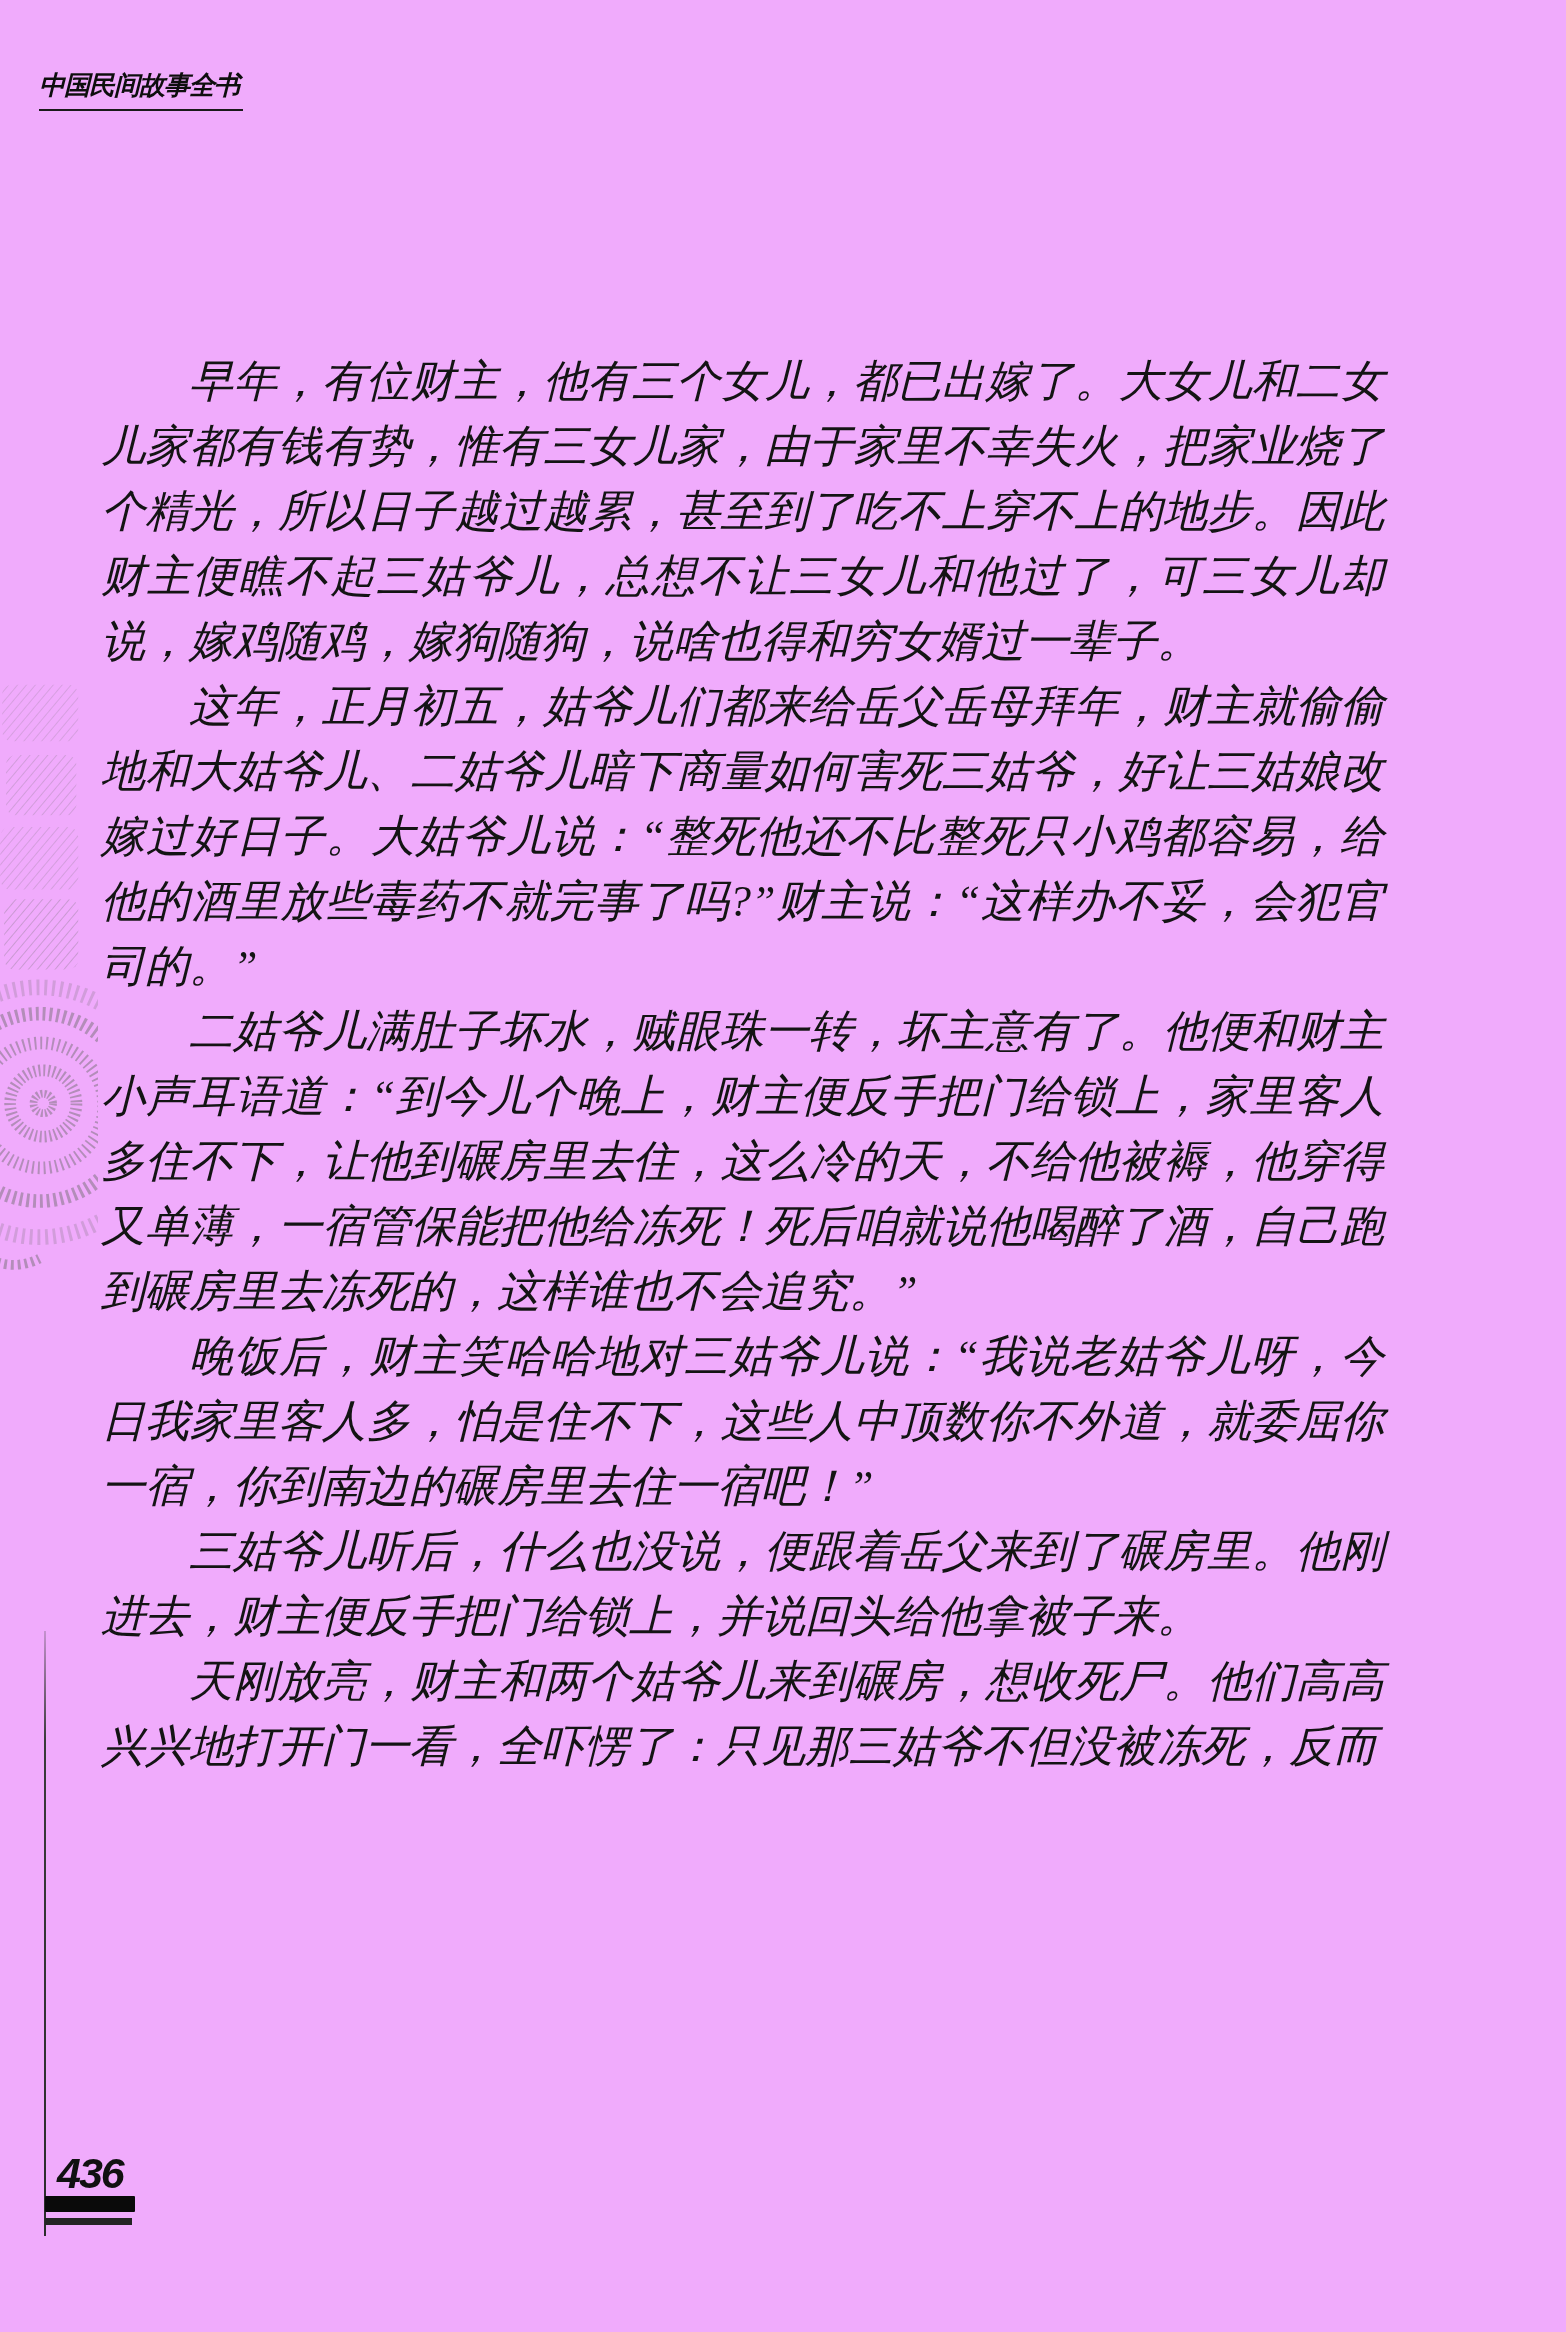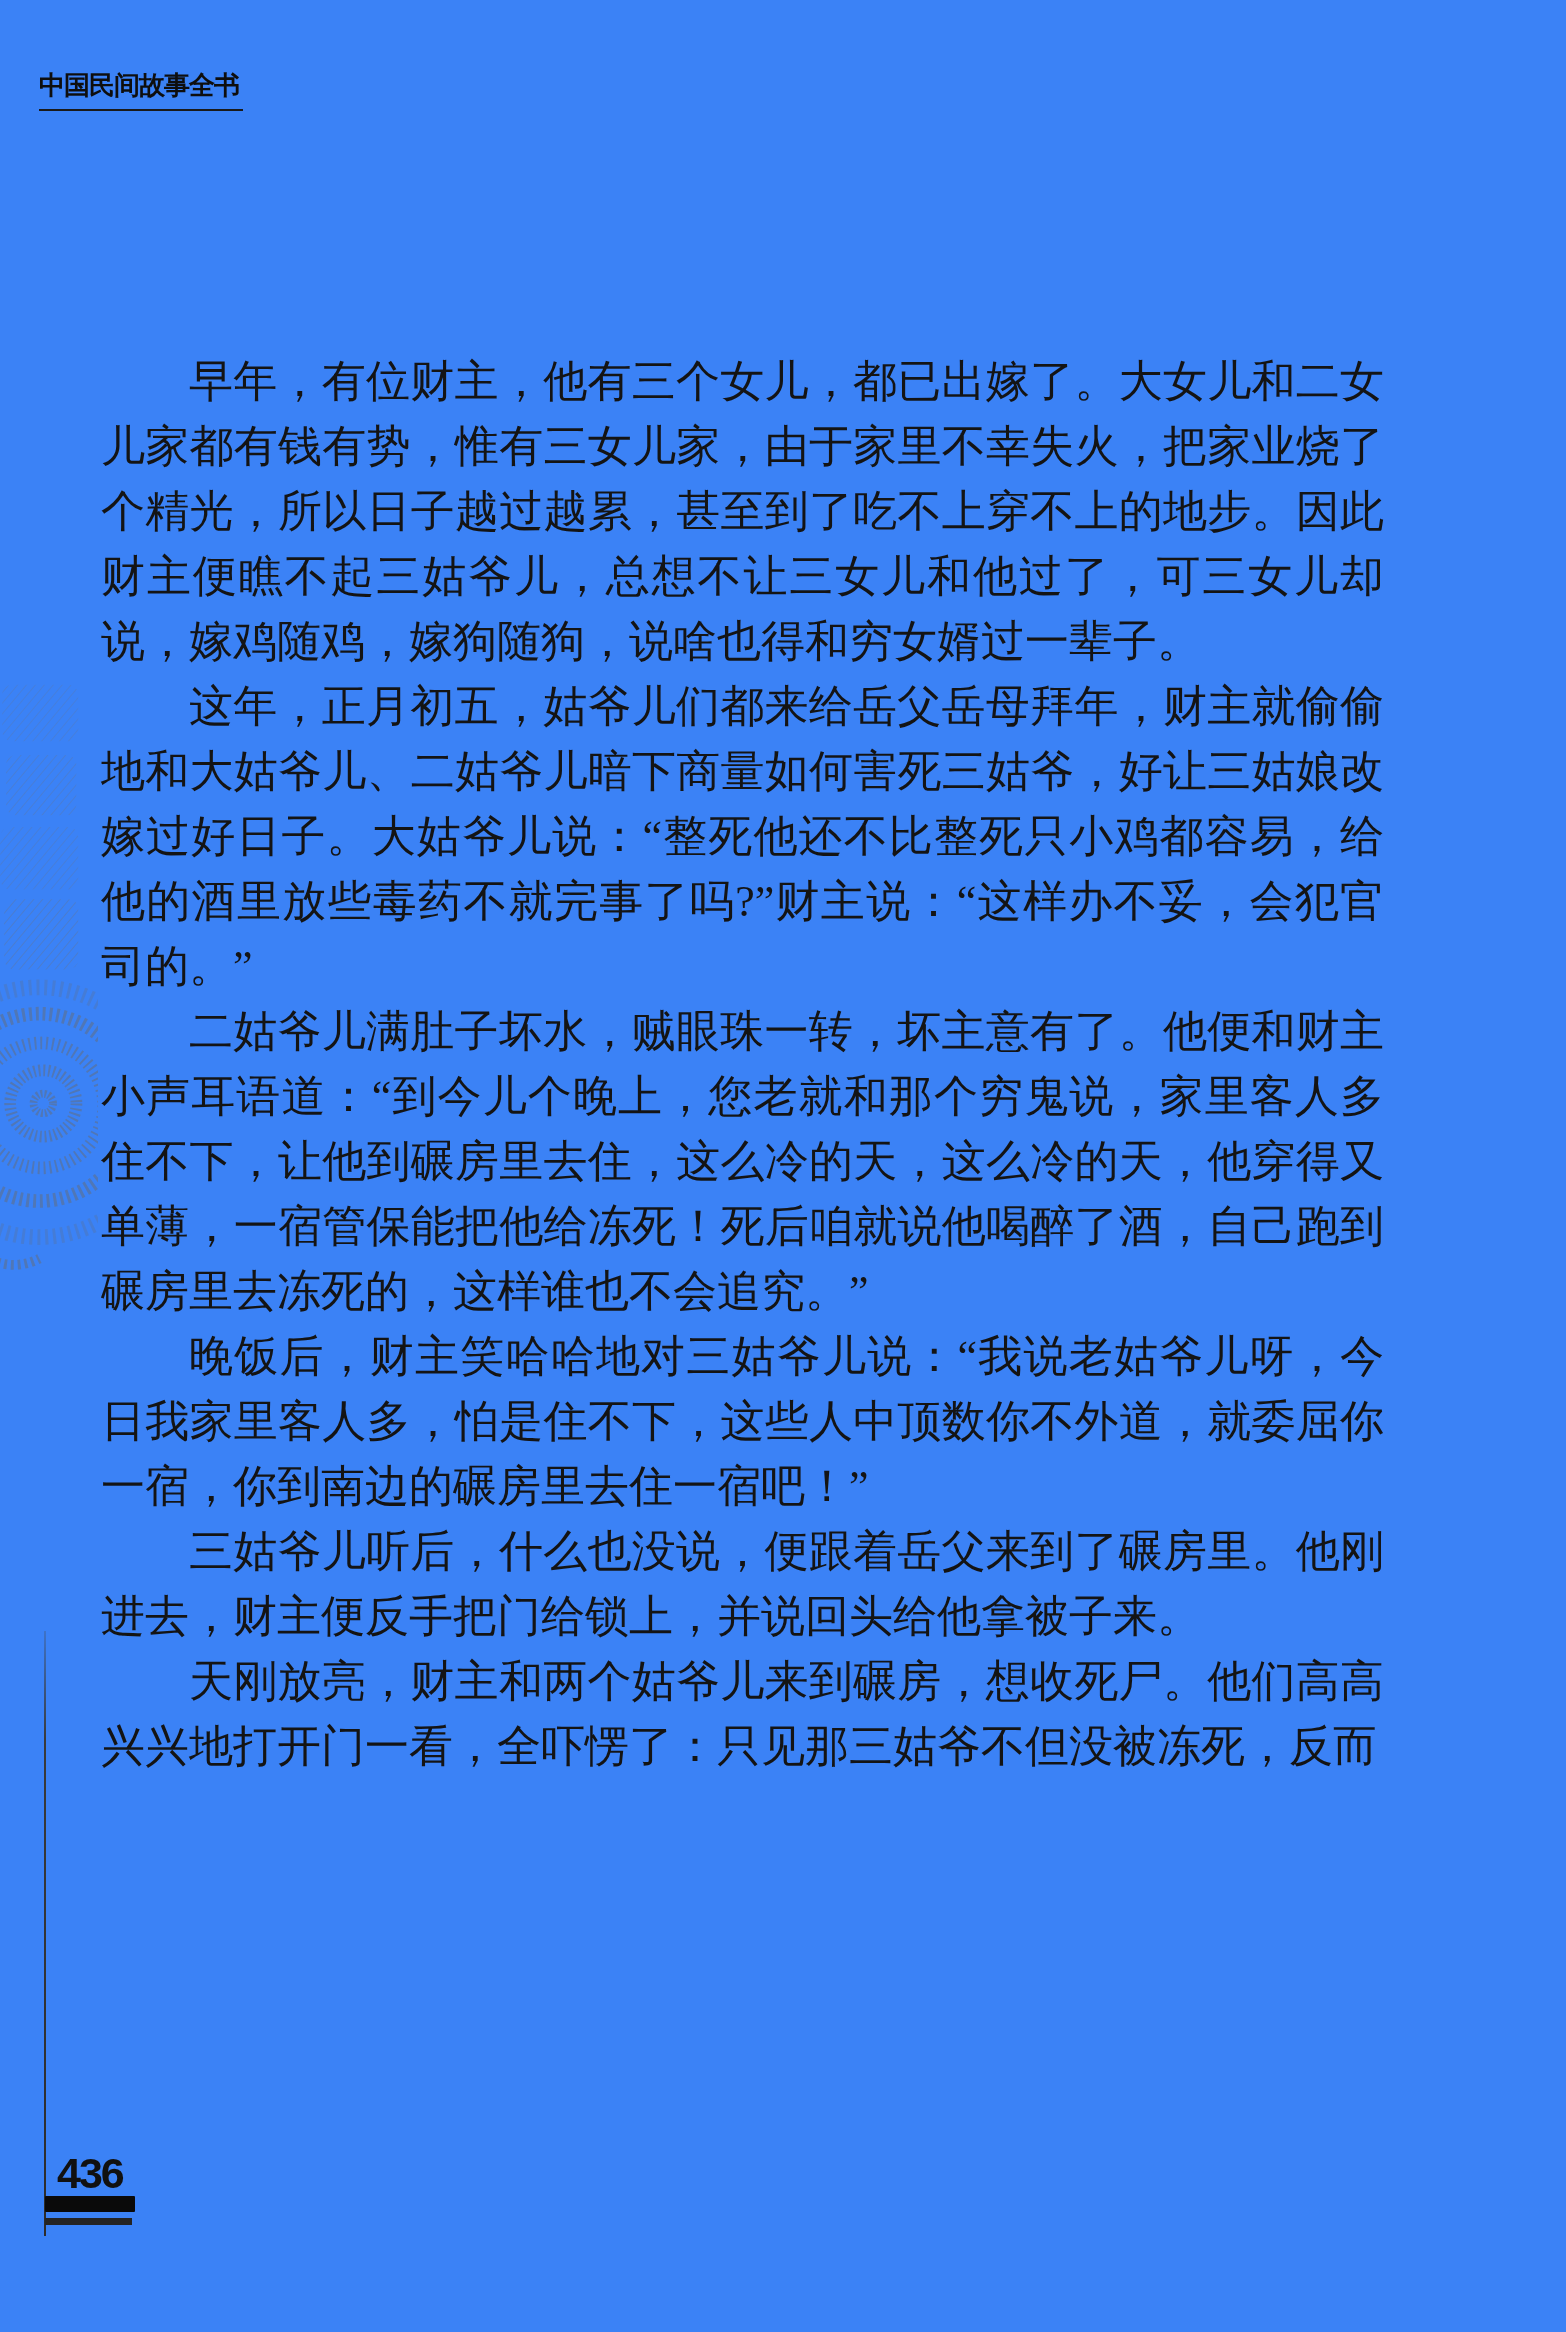--- a/index.html
+++ b/index.html
@@ -1,22 +1,23 @@
 <!DOCTYPE html>
 <html lang="zh"><head>
 <meta charset="utf-8">
 <style>
   html,body{margin:0;padding:0;background:#e8e8e8;}
   #page{
     position:relative;
     width:1566px;height:2333px;
     margin:0 auto;
-    background:#3b82f6;
+    background:#f0abfc;
     overflow:hidden;
     color:#141414;
+    font-style:italic;
   }
   
   .running-header{
     position:absolute;left:39px;top:68px;
     font-family:"Liberation Sans","DejaVu Sans",sans-serif;
     font-weight:bold;
     font-size:26px;
     letter-spacing:-1px;
     color:#0e0e0e;
     padding-bottom:5.9px;
@@ -85,21 +86,21 @@
 <body>
 
 <div id="page">
 
   <div class="running-header">中国民间故事全书</div>
 
 
   <div class="story-body">
     <p>早年，有位财主，他有三个女儿，都已出嫁了。大女儿和二女儿家都有钱有势，惟有三女儿家，由于家里不幸失火，把家业烧了个精光，所以日子越过越累，甚至到了吃不上穿不上的地步。因此财主便瞧不起三姑爷儿，总想不让三女儿和他过了，可三女儿却说，嫁鸡随鸡，嫁狗随狗，说啥也得和穷女婿过一辈子。</p>
     <p>这年，正月初五，姑爷儿们都来给岳父岳母拜年，财主就偷偷地和大姑爷儿、二姑爷儿暗下商量如何害死三姑爷，好让三姑娘改嫁过好日子。大姑爷儿说：“整死他还不比整死只小鸡都容易，给他的酒里放些毒药不就完事了吗?”财主说：“这样办不妥，会犯官司的。”</p>
-    <p>二姑爷儿满肚子坏水，贼眼珠一转，坏主意有了。他便和财主小声耳语道：“到今儿个晚上，您老就和那个穷鬼说，家里客人多住不下，让他到碾房里去住，这么冷的天，这么冷的天，他穿得又单薄，一宿管保能把他给冻死！死后咱就说他喝醉了酒，自己跑到碾房里去冻死的，这样谁也不会追究。”</p>
+    <p>二姑爷儿满肚子坏水，贼眼珠一转，坏主意有了。他便和财主小声耳语道：“到今儿个晚上，财主便反手把门给锁上，家里客人多住不下，让他到碾房里去住，这么冷的天，不给他被褥，他穿得又单薄，一宿管保能把他给冻死！死后咱就说他喝醉了酒，自己跑到碾房里去冻死的，这样谁也不会追究。”</p>
     <p>晚饭后，财主笑哈哈地对三姑爷儿说：“我说老姑爷儿呀，今日我家里客人多，怕是住不下，这些人中顶数你不外道，就委屈你一宿，你到南边的碾房里去住一宿吧！”</p>
     <p>三姑爷儿听后，什么也没说，便跟着岳父来到了碾房里。他刚进去，财主便反手把门给锁上，并说回头给他拿被子来。</p>
     <p>天刚放亮，财主和两个姑爷儿来到碾房，想收死尸。他们高高兴兴地打开门一看，全吓愣了：只见那三姑爷不但没被冻死，反而</p>
   </div>
 
   <svg class="margin-artifacts" width="98" height="624" viewBox="0 0 100 640" xmlns="http://www.w3.org/2000/svg">
     <defs>
       <pattern id="hatch" width="7" height="7" patternUnits="userSpaceOnUse" patternTransform="rotate(40)">
         <line x1="0" y1="0" x2="0" y2="7" stroke="#6f6f6f" stroke-width="2"></line>
       </pattern>

